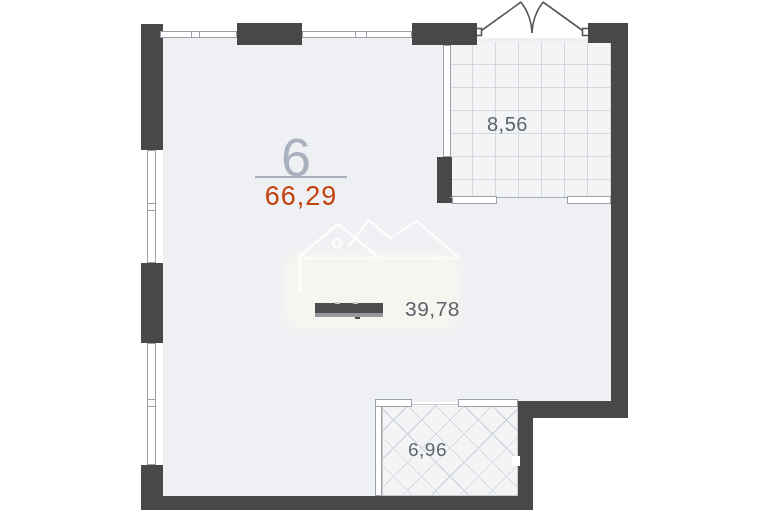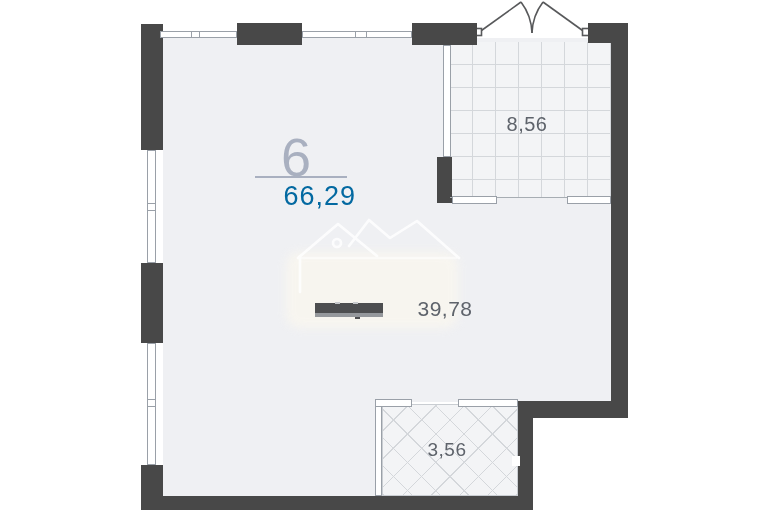--- a/index.html
+++ b/index.html
@@ -27,23 +27,23 @@
   }
   
   .wall{background:#484848;}
   
   .win{background:#ffffff;border:1px solid #9aa0a8;box-sizing:border-box;}
   .win-div-h{position:absolute;left:0;right:0;height:1px;background:#9aa0a8;}
   .win-div-v{position:absolute;top:0;bottom:0;width:1px;background:#9aa0a8;}
   .threshold{background:#a7adb3;}
   .notch{background:#ffffff;}
   
-  .lbl{color:#5e636b;text-align:center;letter-spacing:0.5px;}
+  .lbl{color:#5e636b;letter-spacing:0.5px;}
   .lbl-unit{color:#a9b0c0;font-weight:300;text-align:center;line-height:1;}
-  .lbl-total{color:#0369a1;font-weight:300;text-align:right;letter-spacing:1px;line-height:1;}
+  .lbl-total{color:#c2410c;font-weight:300;text-align:center;letter-spacing:1px;line-height:1;}
   .unit-divider{background:#a9b0c0;}
   
   .kitchen{background:linear-gradient(#4d4e50 0 10px, #95989c 10px 14px);}
   .kitchen-notch{position:absolute;top:-1px;width:5px;height:2px;background:#c7c9cc;}
   .kitchen-tick{position:absolute;left:40px;bottom:-2px;width:5px;height:2px;background:#4d4e50;}
   
   .wm-blob{background:#faf7ef;opacity:.8;border-radius:14px;filter:blur(5px);}
   svg{display:block;}
 </style>
 </head>
@@ -122,15 +122,15 @@
     <span class="kitchen-notch" style="left:38px;"></span>
     <span class="kitchen-tick"></span>
   </div>
 
   <div class="abs lbl-unit" style="left:251px;top:130px;width:90px;font-size:54px;">6</div>
   <div class="abs unit-divider" style="left:255px;top:176px;width:92px;height:2px;"></div>
   <div class="abs lbl-total" style="left:246px;top:183px;width:110px;font-size:27px;">66,29</div>
 
   <div class="abs lbl" style="left:487px;top:113px;width:80px;font-size:20px;">8,56</div>
   <div class="abs lbl" style="left:405px;top:297px;width:80px;font-size:21px;">39,78</div>
-  <div class="abs lbl" style="left:408px;top:439px;width:78px;font-size:19px;">3,56</div>
+  <div class="abs lbl" style="left:408px;top:439px;width:78px;font-size:19px;">6,96</div>
 
 </div>
 
 </body></html>

